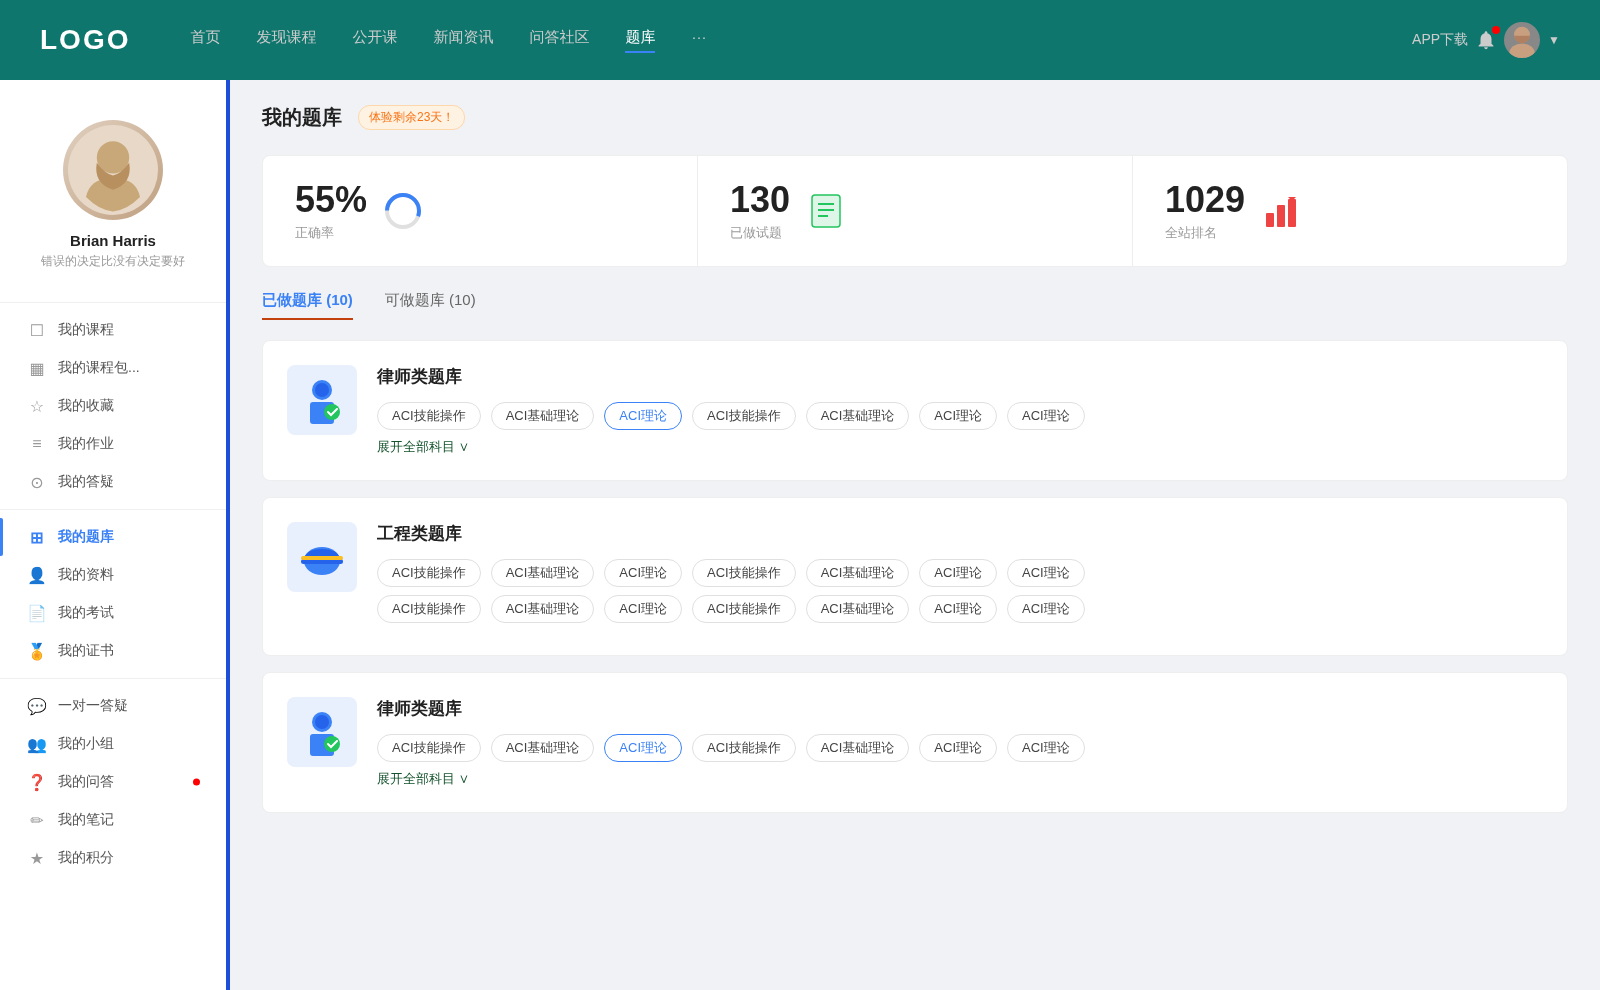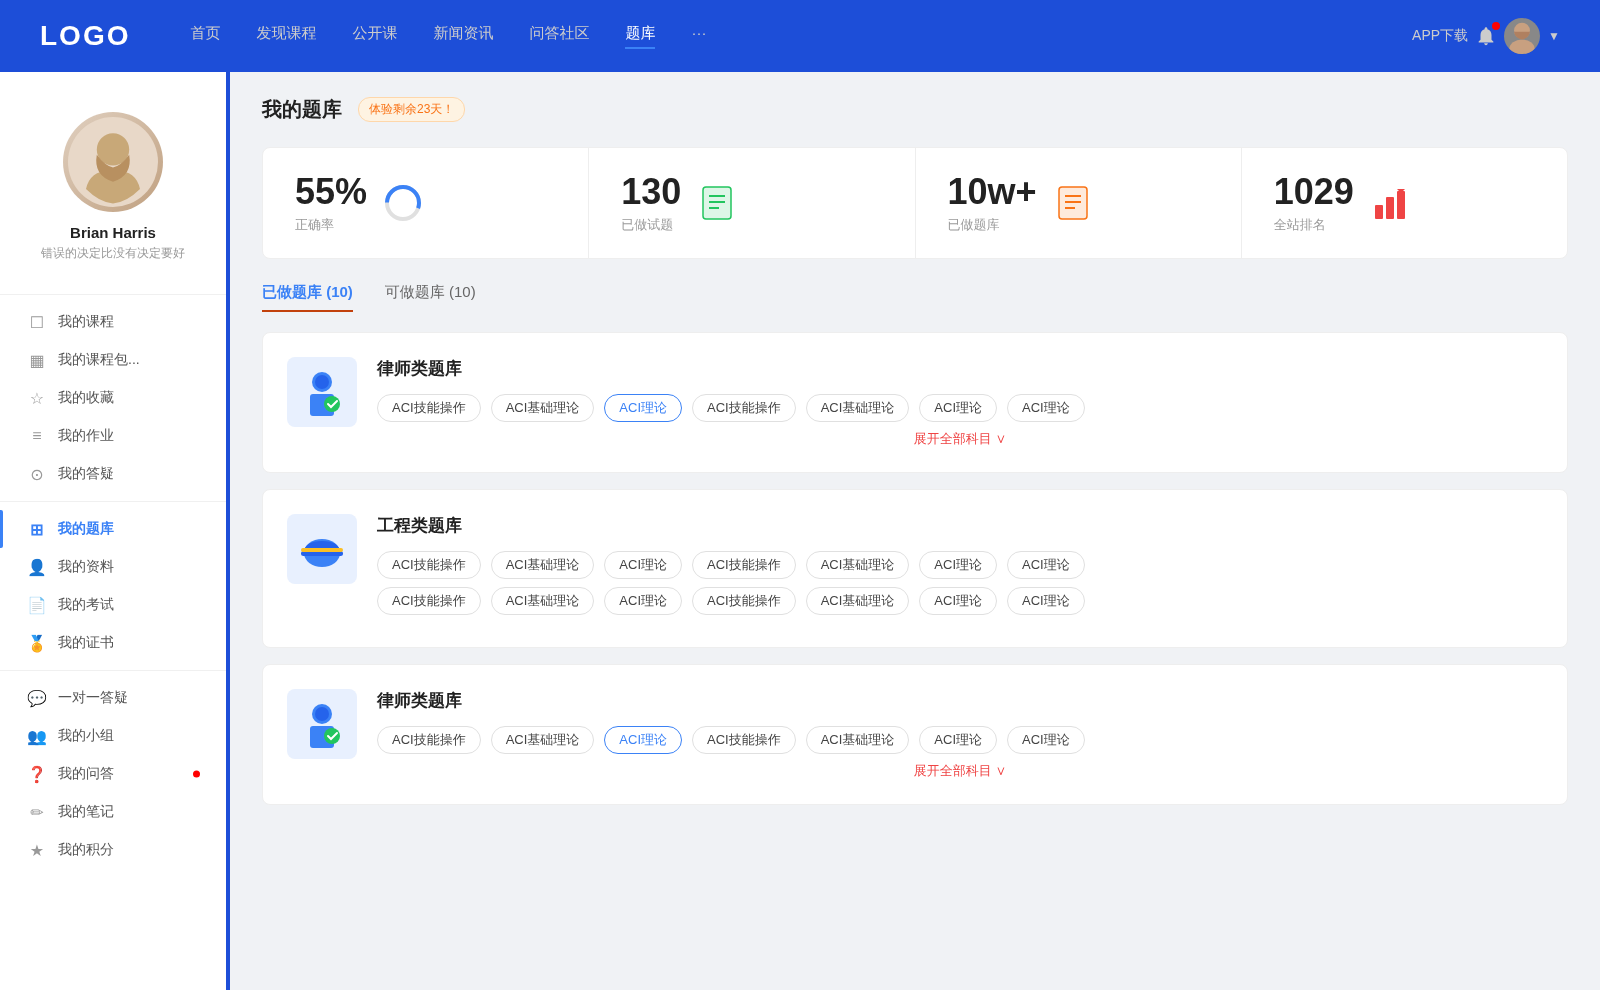--- a/index.html
+++ b/index.html
@@ -1,21 +1,21 @@
 <!DOCTYPE html>
 <html><head>
   <meta charset="utf-8">
   <style>
     * { box-sizing: border-box; margin: 0; padding: 0; }
     body { font-family: 'PingFang SC', 'Microsoft YaHei', sans-serif; background: #f0f2f5; min-height: 990px; }
 
     
     .navbar {
-      background: #1d4ed8;
-      height: 72px;
+      background: #0f766e;
+      height: 80px;
       display: flex;
       align-items: center;
       padding: 0 40px;
       position: relative;
     }
     .navbar-logo {
       color: white;
       font-size: 28px;
       font-weight: bold;
       letter-spacing: 2px;
@@ -258,23 +258,23 @@
       cursor: pointer;
       background: white;
     }
     .tag.active {
       border-color: #3b82f6;
       color: #3b82f6;
       background: white;
     }
     .expand-link {
       font-size: 13px;
-      color: #ef4444;
-      cursor: pointer;
-      text-align: center;
+      color: #14532d;
+      cursor: pointer;
+      text-align: left;
       margin-top: 8px;
     }
 
     
     .pie-icon {
       width: 40px; height: 40px;
     }
   </style>
 </head>
 <body>
@@ -419,35 +419,20 @@
           <svg width="36" height="36" viewBox="0 0 36 36">
             <rect x="4" y="2" width="28" height="32" rx="3" fill="#22c55e" opacity="0.15"></rect>
             <rect x="4" y="2" width="28" height="32" rx="3" fill="none" stroke="#22c55e" stroke-width="1.5"></rect>
             <line x1="10" y1="11" x2="26" y2="11" stroke="#22c55e" stroke-width="2"></line>
             <line x1="10" y1="17" x2="26" y2="17" stroke="#22c55e" stroke-width="2"></line>
             <line x1="10" y1="23" x2="20" y2="23" stroke="#22c55e" stroke-width="2"></line>
           </svg>
         </div>
       </div>
 
-      <div class="stat-card">
-        <div class="stat-text">
-          <div class="stat-value">10w+</div>
-          <div class="stat-label">已做题库</div>
-        </div>
-        <div class="stat-icon">
-          <svg width="36" height="36" viewBox="0 0 36 36">
-            <rect x="4" y="2" width="28" height="32" rx="3" fill="#f97316" opacity="0.15"></rect>
-            <rect x="4" y="2" width="28" height="32" rx="3" fill="none" stroke="#f97316" stroke-width="1.5"></rect>
-            <line x1="10" y1="11" x2="26" y2="11" stroke="#f97316" stroke-width="2"></line>
-            <line x1="10" y1="17" x2="26" y2="17" stroke="#f97316" stroke-width="2"></line>
-            <line x1="10" y1="23" x2="20" y2="23" stroke="#f97316" stroke-width="2"></line>
-          </svg>
-        </div>
-      </div>
 
       <div class="stat-card">
         <div class="stat-text">
           <div class="stat-value">1029</div>
           <div class="stat-label">全站排名</div>
         </div>
         <div class="stat-icon">
           <svg width="36" height="36" viewBox="0 0 36 36">
             <rect x="3" y="20" width="8" height="14" rx="1" fill="#ef4444"></rect>
             <rect x="14" y="12" width="8" height="22" rx="1" fill="#ef4444"></rect>

